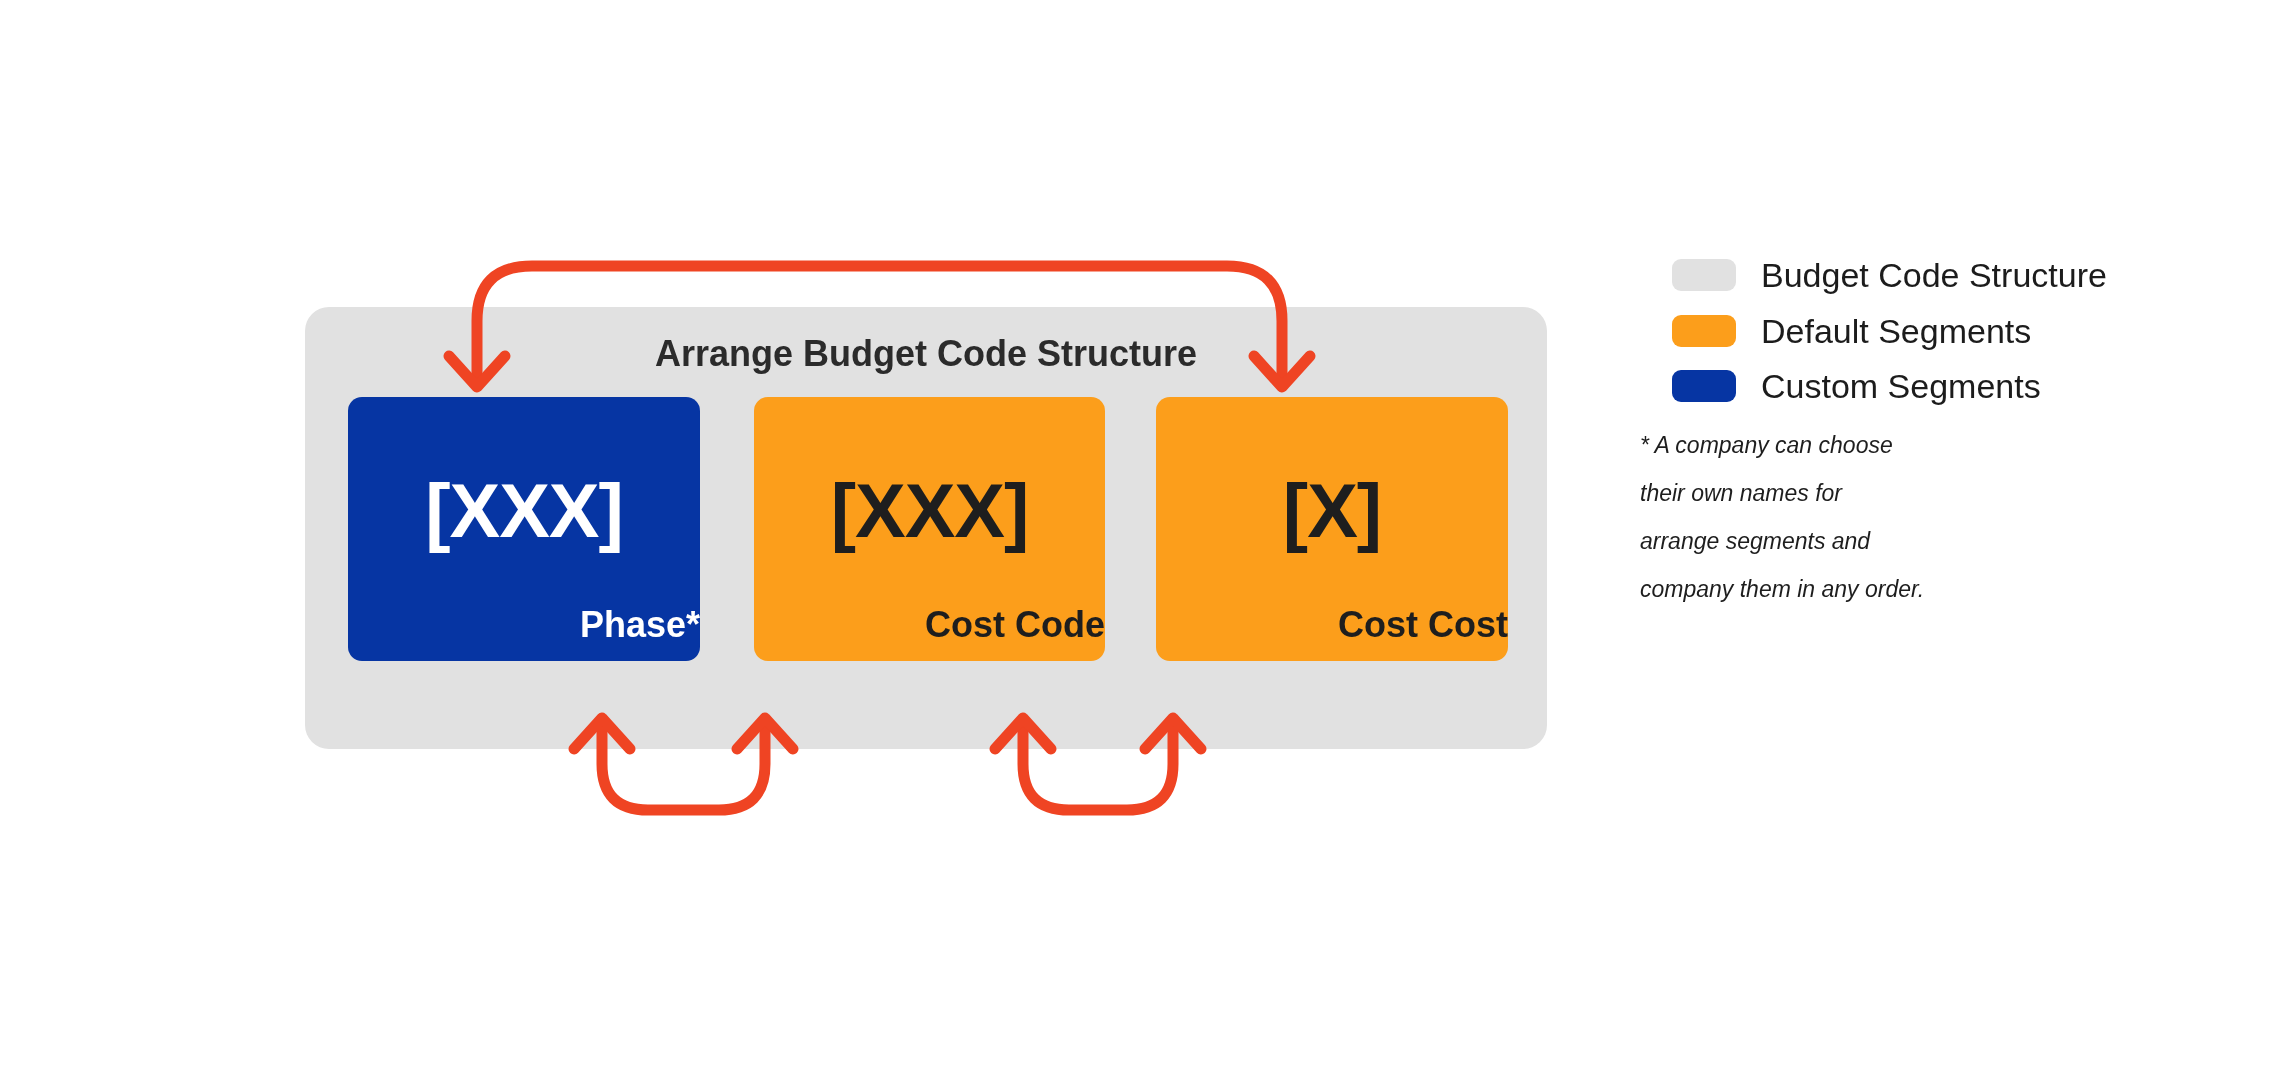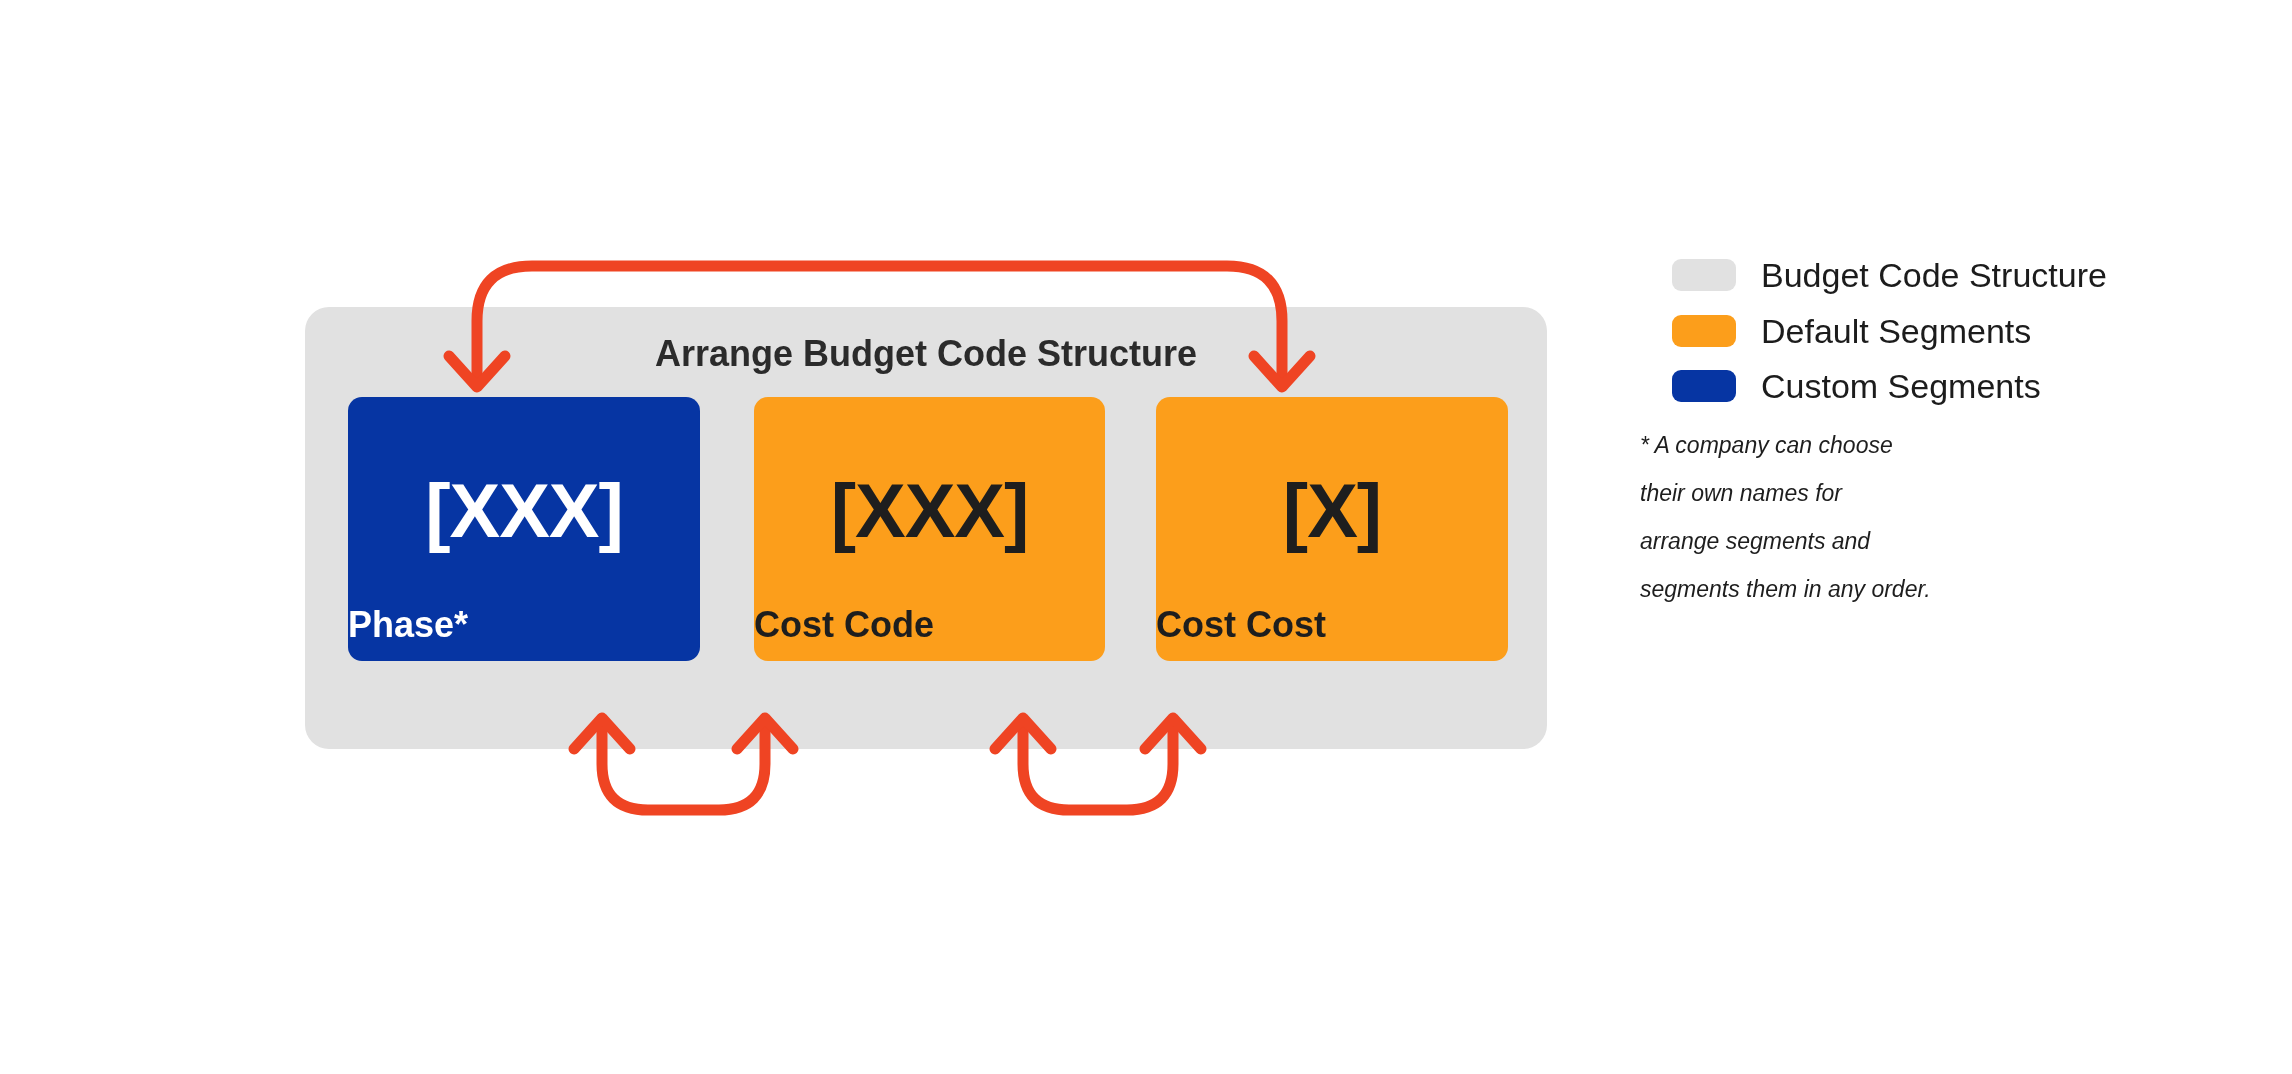--- a/index.html
+++ b/index.html
@@ -54,21 +54,21 @@
     left: 0; right: 0; top: 76px;
     text-align: center;
     font-size: 76px;
     font-weight: 700;
     line-height: 76px;
     letter-spacing: -1px;
   }
   .seg-box .seg-label {
     position: absolute;
     left: 0; right: 0; top: 210px;
-    text-align: left;
+    text-align: right;
     font-size: 36px;
     font-weight: 700;
     line-height: 36px;
   }
   .box-phase   { left: 43px; }
   .box-phase .code, .box-phase .seg-label { color: var(--text_on_blue); }
   .box-costcode { left: 449px; width: 351px; }
   .box-costcode .code, .box-costcode .seg-label { color: #1E1E1E; }
   .box-costtype { left: 851px; }
   .box-costtype .code, .box-costtype .seg-label { color: #1E1E1E; }
@@ -177,17 +177,17 @@
     </div>
     <div class="legend-row row3">
       <div class="swatch" style="background-color: rgb(6, 53, 163);"></div>
       <div class="legend-label">Custom Segments</div>
     </div>
 
     <div class="legend-note">
       <div>* A company can choose</div>
       <div>their own names for</div>
       <div>arrange segments and</div>
-      <div>segments them in any order.</div>
+      <div>company them in any order.</div>
     </div>
   </div>
 
 </div>
 
 </body></html>

